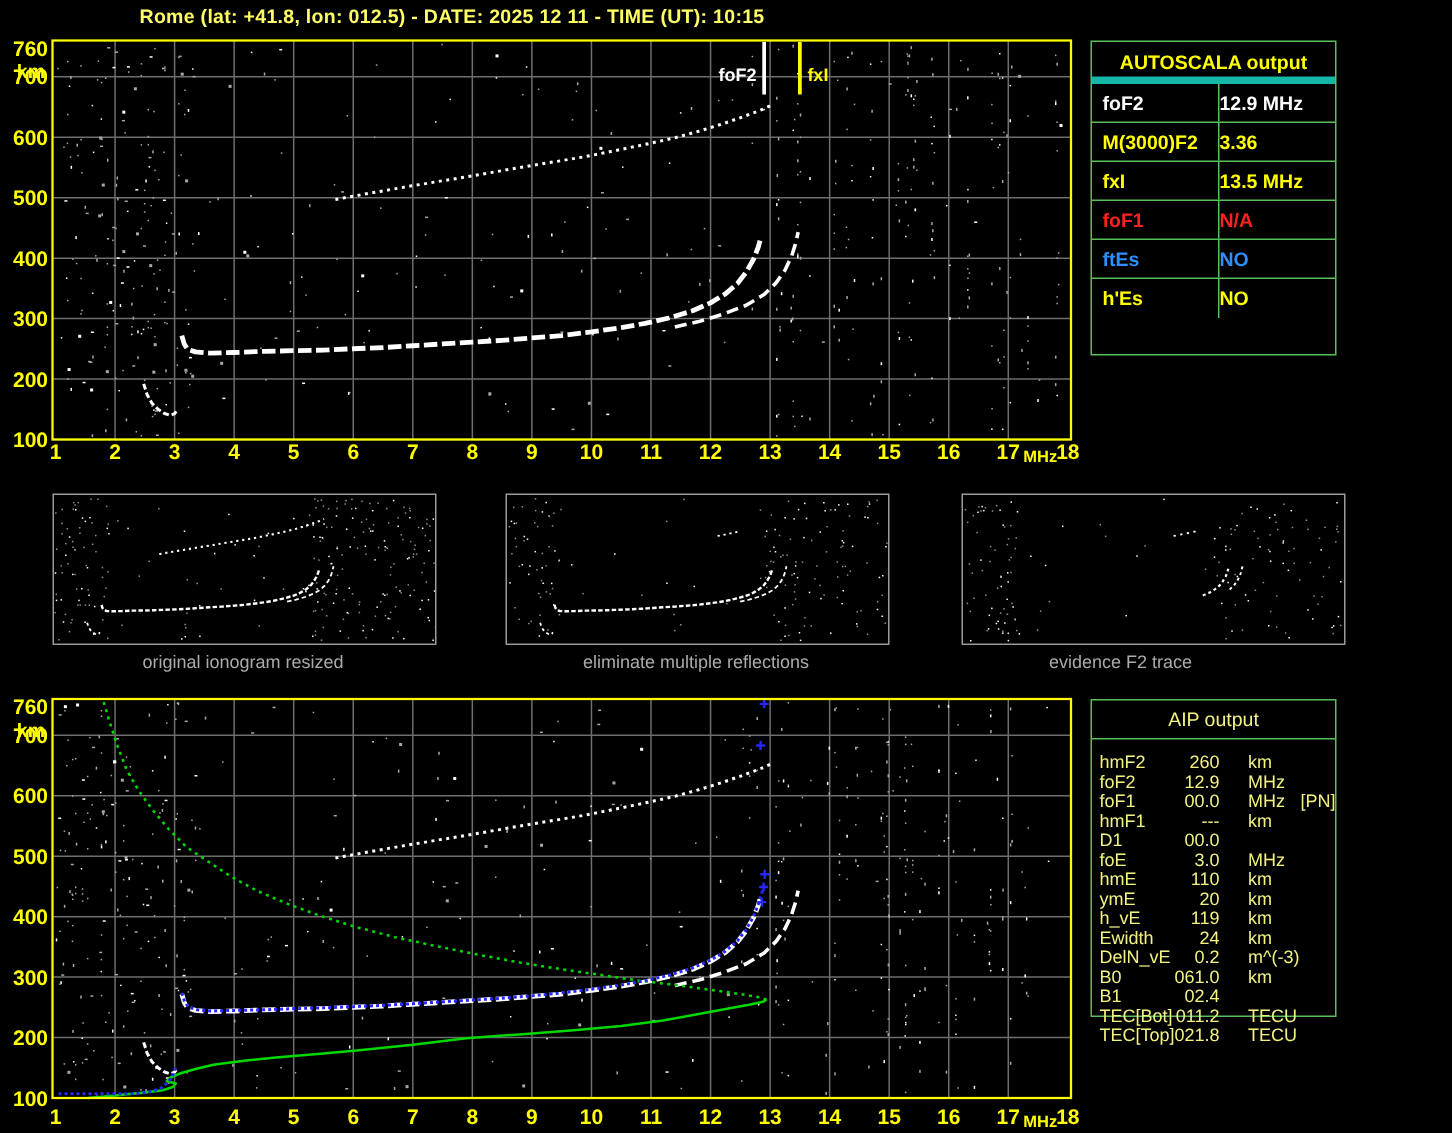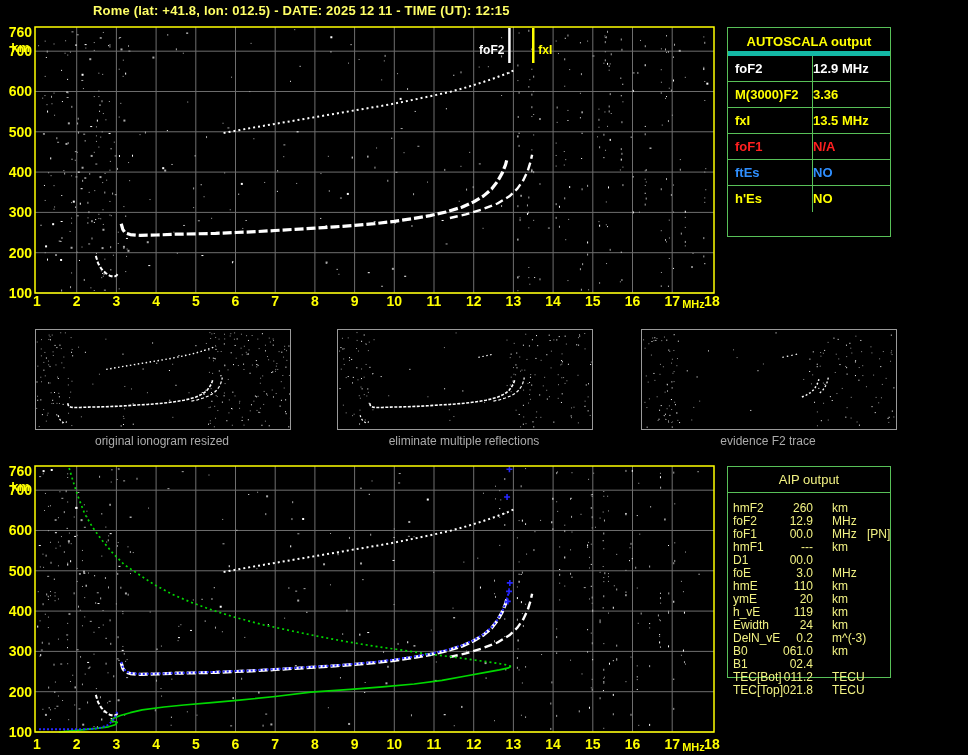--- a/index.html
+++ b/index.html
@@ -30,21 +30,21 @@
   .aiprow .u{position:absolute;left:105px;}
   .aiprow .x{position:absolute;left:140px;}
   
   .thumb{position:absolute;top:329px;width:254px;height:99px;border:1px solid #9a9a9a;background:#000;}
   .caption{position:absolute;top:434px;width:254px;text-align:center;color:#ababab;font-size:12px;}
 </style>
 </head>
 <body>
 
 <div class="screen">
-  <div class="title">Rome (lat: +41.8, lon: 012.5) - DATE: 2025 12 11 - TIME (UT): 12:15</div>
+  <div class="title">Rome (lat: +41.8, lon: 012.5) - DATE: 2025 12 11 - TIME (UT): 10:15</div>
 
   <svg id="plot-top" width="730" height="302" style="left:0;top:14px;">
       <line x1="76.7" y1="13" x2="76.7" y2="279" stroke="#6e6e6e" stroke-width="1"></line>
       <line x1="116.4" y1="13" x2="116.4" y2="279" stroke="#6e6e6e" stroke-width="1"></line>
       <line x1="156.10000000000002" y1="13" x2="156.10000000000002" y2="279" stroke="#6e6e6e" stroke-width="1"></line>
       <line x1="195.8" y1="13" x2="195.8" y2="279" stroke="#6e6e6e" stroke-width="1"></line>
       <line x1="235.5" y1="13" x2="235.5" y2="279" stroke="#6e6e6e" stroke-width="1"></line>
       <line x1="275.20000000000005" y1="13" x2="275.20000000000005" y2="279" stroke="#6e6e6e" stroke-width="1"></line>
       <line x1="314.90000000000003" y1="13" x2="314.90000000000003" y2="279" stroke="#6e6e6e" stroke-width="1"></line>
       <line x1="354.6" y1="13" x2="354.6" y2="279" stroke="#6e6e6e" stroke-width="1"></line>
@@ -1273,21 +1273,21 @@
         <rect x="170.77536448132616" y="21.363457987783477" width="1" height="1" fill="#fff"></rect>
         <rect x="194.42985791395603" y="63.03521928191185" width="1" height="1" fill="#8f8f8f"></rect>
         <rect x="240.81595118071698" y="21.040925157023594" width="1" height="1" fill="#8f8f8f"></rect>
         <rect x="182.13869694625026" y="19.908947587711737" width="1" height="1" fill="#fff"></rect>
         <rect x="209.3262075342005" y="22.520829969318584" width="1" height="1" fill="#8f8f8f"></rect>
         <polyline points="159.9,67.0 164.3,65.1 168.1,62.8 171.1,60.3 173.3,57.4 175.1,54.3 176.3,51.3 176.9,49.2" fill="none" stroke="#fff" stroke-width="1.5" stroke-dasharray="2 2"></polyline>
         <polyline points="177.8,63.0 180.8,60.1 183.0,57.0 184.7,53.5 185.7,50.3 186.3,47.5" fill="none" stroke="#fff" stroke-width="1.3" stroke-dasharray="2 2"></polyline>
         <polyline points="140.4,27.3 147.9,25.8 155.4,24.1" fill="none" stroke="#fff" stroke-width="1.2" stroke-dasharray="1.5 3"></polyline>
         <polyline points="22.1,85.2 23.0,87.9 24.2,90.0 25.7,91.5 27.3,92.5 28.8,93.0 29.9,92.5 30.6,91.5" fill="none" stroke="#fff" stroke-width="1" stroke-dasharray="1 3"></polyline>
       </svg>
-      <div class="caption" style="left: 641px;">evidence F2 trace</div>
+      <div class="caption" style="left: 620px;">evidence F2 trace</div>
     </div>
 
   <svg id="plot-bottom" width="730" height="304" style="left:0;top:452px;">
       <line x1="76.7" y1="14" x2="76.7" y2="280" stroke="#6e6e6e" stroke-width="1"></line>
       <line x1="116.4" y1="14" x2="116.4" y2="280" stroke="#6e6e6e" stroke-width="1"></line>
       <line x1="156.10000000000002" y1="14" x2="156.10000000000002" y2="280" stroke="#6e6e6e" stroke-width="1"></line>
       <line x1="195.8" y1="14" x2="195.8" y2="280" stroke="#6e6e6e" stroke-width="1"></line>
       <line x1="235.5" y1="14" x2="235.5" y2="280" stroke="#6e6e6e" stroke-width="1"></line>
       <line x1="275.20000000000005" y1="14" x2="275.20000000000005" y2="280" stroke="#6e6e6e" stroke-width="1"></line>
       <line x1="314.90000000000003" y1="14" x2="314.90000000000003" y2="280" stroke="#6e6e6e" stroke-width="1"></line>

